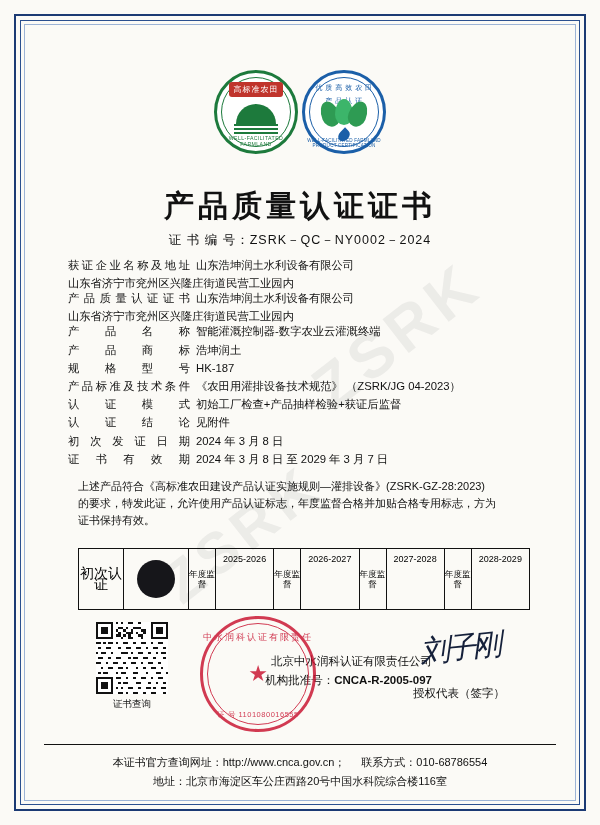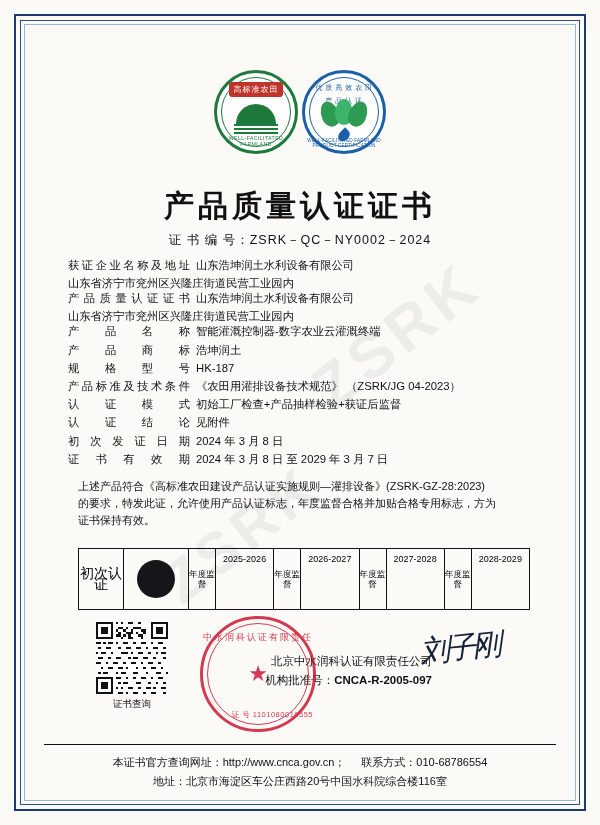--- a/index.html
+++ b/index.html
@@ -241,21 +241,21 @@
     position:absolute;left:50%;top:50%;width:22px;height:22px;
     transform:translate(-50%,-50%);
     color:#c8102e;font-size:22px;line-height:22px;text-align:center;
   }
   .seal .stxt{
     position:absolute;left:0;right:0;top:12px;
     text-align:center;font-size:9px;color:#c8102e;letter-spacing:2px;
   }
   .seal .sbtm{
     position:absolute;left:0;right:0;bottom:9px;
-    text-align:right;font-size:7.5px;color:#c8102e;letter-spacing:.5px;
+    text-align:center;font-size:7.5px;color:#c8102e;letter-spacing:.5px;
   }
 
   .signature{
     position:absolute;right:76px;top:628px;width:130px;
     text-align:center;
   }
   .sigmark{
     font-family:"DejaVu Serif", serif;
     font-size:30px;font-style:italic;color:#15203a;
     transform:rotate(-6deg);
@@ -532,20 +532,21 @@
 
   <div class="seal">
     <div class="stxt">中水润科认证有限责任</div>
     <div class="star">★</div>
     <div class="sbtm">证 号 1101080016555</div>
   </div>
 
   <div class="signature">
     <div class="sigmark">刘子刚</div>
   </div>
+  <div class="siglabel">授权代表（签字）</div>
 
   <div class="footer">
     <div class="line">
       <span>本证书官方查询网址：http://www.cnca.gov.cn；</span>
       <span>联系方式：010-68786554</span>
     </div>
     <div class="line2">地址：北京市海淀区车公庄西路20号中国水科院综合楼116室</div>
   </div>
 
 </div>

